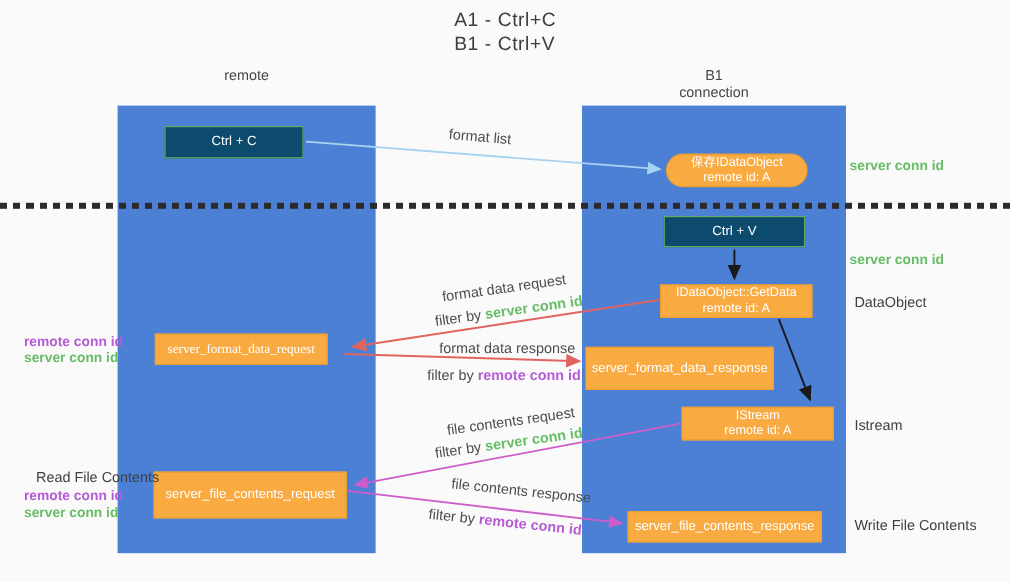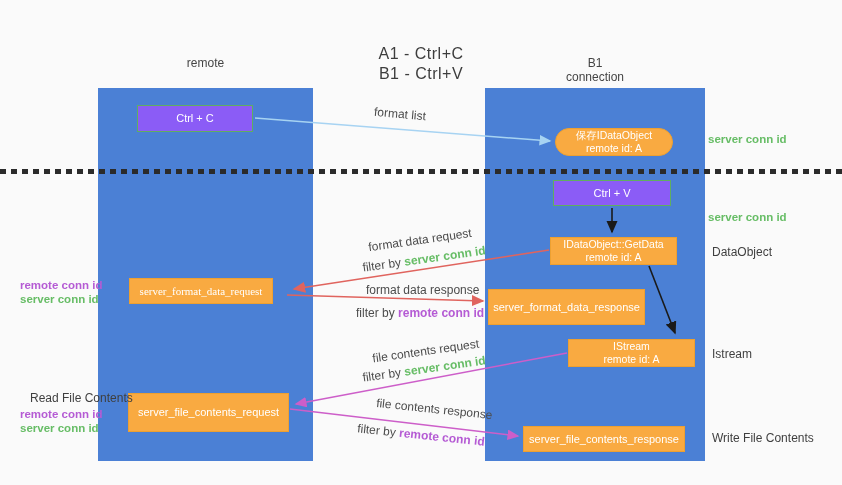--- a/index.html
+++ b/index.html
@@ -1,37 +1,37 @@
 <!DOCTYPE html>
 <html><head>
 <meta charset="utf-8">
 <style>
   html,body{margin:0;padding:0;}
   body{font-family:"Liberation Sans","DejaVu Sans",sans-serif;background:#fafafa;}
   .canvas{position:relative;width:842px;height:485px;background:#fafafa;overflow:hidden;}
 
   .title{position:absolute;top:8px;left:0;width:100%;text-align:center;color:#3d3d3d;}
   .title .tline{font-size:16px;line-height:20px;letter-spacing:.5px;}
-  .title .tinner{display:inline-block;text-align:center;margin-top:36px;}
+  .title .tinner{display:inline-block;text-align:left;}
 
   .lane{position:absolute;background:#4b80d5;}
   .lane-a{left:98px;top:88px;width:215px;height:373px;}
   .lane-b{left:485px;top:88px;width:220px;height:373px;}
 
   .lane-header{position:absolute;text-align:center;color:#454545;font-size:12px;line-height:14px;}
   .lane-header-a{left:98px;top:56px;width:215px;}
   .lane-header-b{left:485px;top:56px;width:220px;}
 
   .dotted-line{position:absolute;left:0;top:169px;width:842px;height:5px;
     background:repeating-linear-gradient(to right,#2b2b2b 0 6px,transparent 6px 11px);}
 
   .node{position:absolute;display:flex;flex-direction:column;align-items:center;justify-content:center;
     color:#fff;text-align:center;box-sizing:border-box;}
   .node .l1,.node .l2{line-height:13px;}
-  .green{background:#8b5cf6;border:1px solid #60ae60;font-size:11px;}
+  .green{background:#0c4a6e;border:1px solid #60ae60;font-size:11px;}
   .orange{background:#f9aa41;border:1px solid #eda031;font-size:11px;}
 
   .box-ctrl-c{left:137px;top:105px;width:116px;height:27px;}
   .box-save{left:555px;top:128px;width:118px;height:28px;font-size:10.5px;border-radius:14px;}
   .box-ctrl-v{left:553px;top:180px;width:118px;height:26px;}
   .box-getdata{left:550px;top:237px;width:127px;height:28px;font-size:10.5px;}
   .box-fmt-req{left:129px;top:278px;width:144px;height:26px;font-family:Liberation Serif, serif;}
   .box-fmt-resp{left:488px;top:289px;width:157px;height:36px;}
   .box-istream{left:568px;top:339px;width:127px;height:28px;font-size:10.5px;}
   .box-file-req{left:128px;top:393px;width:161px;height:39px;}

